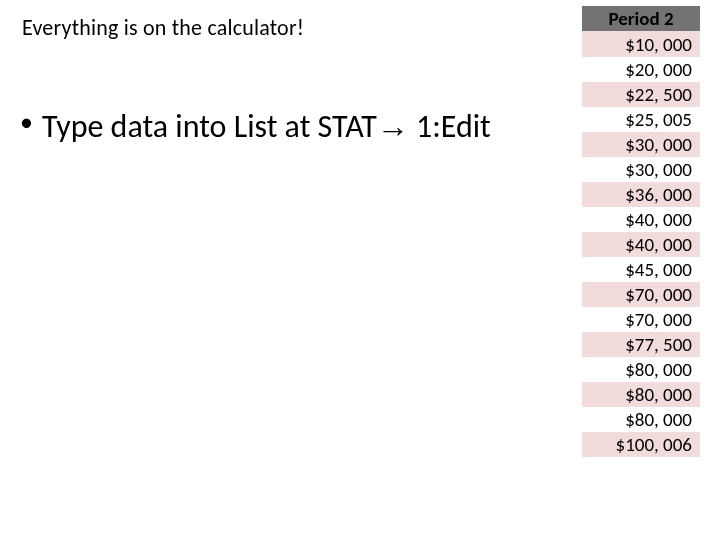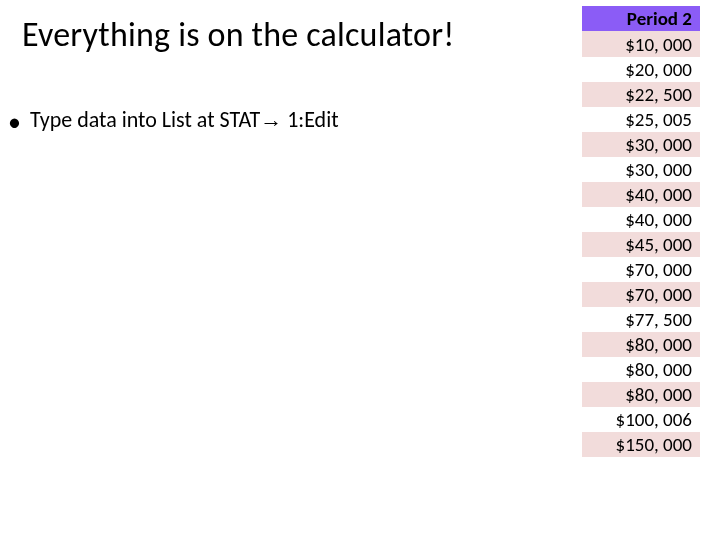--- a/index.html
+++ b/index.html
@@ -16,30 +16,30 @@
     position: relative;
     width: 720px;
     height: 540px;
     box-sizing: border-box;
   }
   .title {
     position: absolute;
     top: 14px;
     left: 22px;
     width: 530px;
-    font-size: 34px;
+    font-size: 22px;
     font-weight: 400;
     letter-spacing: 0.2px;
   }
   .bullets {
     position: absolute;
     top: 106px;
-    left: 4px;
+    left: 16px;
     width: 520px;
-    font-size: 22px;
+    font-size: 32px;
     line-height: 1.25;
   }
   .bullets ul {
     list-style: none;
     margin: 0;
     padding: 0;
   }
   .bullets li {
     position: relative;
     padding-left: 26px;
@@ -60,23 +60,23 @@
     position: absolute;
     top: 6px;
     right: 20px;
     width: 118px;
     border-collapse: collapse;
     font-size: 19px;
     line-height: 1;
   }
   .data-table th {
     font-weight: 700;
-    text-align: right;
+    text-align: center;
     padding: 3px 8px 3px 8px;
-    background: #8b5cf6;
+    background: #737373;
     border-bottom: 1px solid #f0dcdc;
   }
   .data-table td {
     text-align: right;
     padding: 3px 8px 3px 8px;
     white-space: nowrap;
     margin-top: 23px;
   }
   .data-table tbody tr:nth-child(odd) td {
     background: #f2dcdb;
@@ -119,20 +119,23 @@
       <tr>
           <td>$25, 005</td>
         </tr>
       <tr>
           <td>$30, 000</td>
         </tr>
       <tr>
           <td>$30, 000</td>
         </tr>
       <tr>
+          <td>$36, 000</td>
+        </tr>
+      <tr>
           <td>$40, 000</td>
         </tr>
       <tr>
           <td>$40, 000</td>
         </tr>
       <tr>
           <td>$45, 000</td>
         </tr>
       <tr>
           <td>$70, 000</td>
@@ -148,19 +151,16 @@
         </tr>
       <tr>
           <td>$80, 000</td>
         </tr>
       <tr>
           <td>$80, 000</td>
         </tr>
       <tr>
           <td>$100, 006</td>
         </tr>
-      <tr>
-          <td>$150, 000</td>
-        </tr>
     </tbody>
   </table>
 
 </div>
 
 </body></html>

